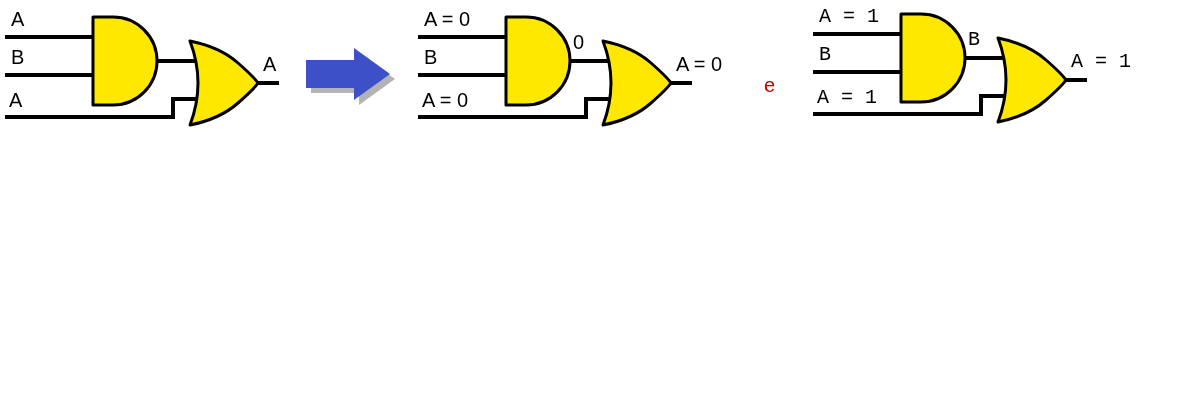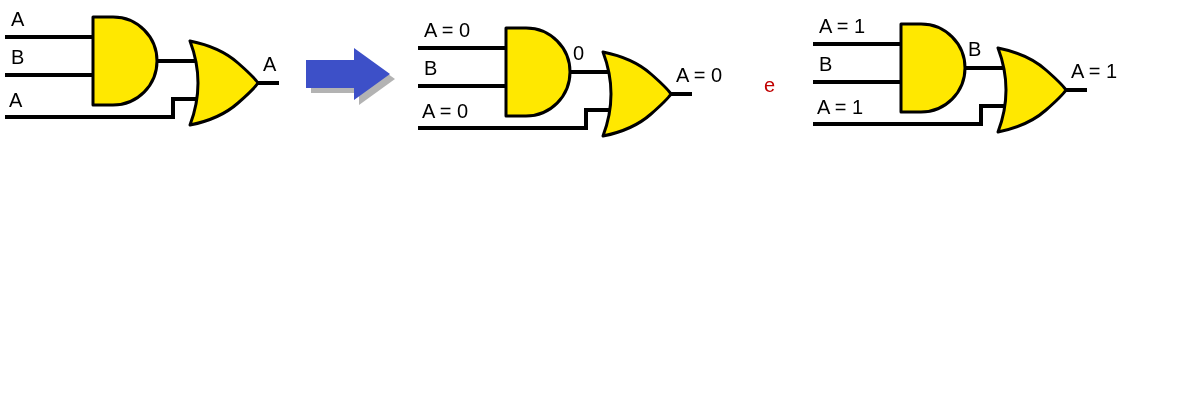--- a/index.html
+++ b/index.html
@@ -50,40 +50,40 @@
     <span class="lbl" style="left:258px; top:48px;">A</span>
   </div>
 
   <div class="arrow-wrap">
     <svg width="92" height="68" viewBox="0 0 92 68">
       <polygon opacity="0.75" points="5,21 53,21 53,9 89,35 53,61 53,49 5,49" fill="#9a9a9a"></polygon>
       <polygon points="0,16 48,16 48,4 84,30 48,56 48,44 0,44" fill="#3D50C8"></polygon>
     </svg>
   </div>
 
-  <div class="circuit" style="left:418px; top:16px;">
+  <div class="circuit" style="left:418px; top:5px;">
     <svg width="320" height="150" viewBox="0 0 320 150">
       <polyline class="wire" points="2,32 96,32"></polyline>
       <polyline class="wire" points="2,70 96,70"></polyline>
       <polyline class="wire" points="146,56 198,56"></polyline>
       <polyline class="wire" points="2,112 168,112 168,94 198,94"></polyline>
       <polyline class="wire" points="248,78 272,78"></polyline>
       <path class="gate" d="M88,12 h20 a44,44 0 0 1 0,88 h-20 z" fill="#FFE800"></path>
       <path class="gate" transform="translate(185,36)" d="M0,0 Q30,6 48,22 Q64,36 68,42 Q64,48 48,62 Q30,78 0,84 Q16,42 0,0 Z" fill="#FFE800"></path>
     </svg>
     <span class="lbl" style="left:6px; top:3px;">A = 0</span>
     <span class="lbl" style="left:6px; top:41px;">B</span>
     <span class="lbl" style="left:4px; top:84px;">A = 0</span>
     <span class="lbl" style="left:155px; top:26px;">0</span>
     <span class="lbl" style="left:258px; top:48px;">A = 0</span>
   </div>
 
   <span class="sep">e</span>
 
-  <div class="circuit" style="left:813px; top:12px;">
+  <div class="circuit" style="left:813px; top:2px;font-family:Liberation Mono, monospace;">
     <svg width="320" height="150" viewBox="0 0 320 150">
       <polyline class="wire" points="2,32 96,32"></polyline>
       <polyline class="wire" points="2,70 96,70"></polyline>
       <polyline class="wire" points="146,56 198,56"></polyline>
       <polyline class="wire" points="2,112 168,112 168,94 198,94"></polyline>
       <polyline class="wire" points="248,78 272,78"></polyline>
       <path class="gate" d="M88,12 h20 a44,44 0 0 1 0,88 h-20 z" fill="#FFE800"></path>
       <path class="gate" transform="translate(185,36)" d="M0,0 Q30,6 48,22 Q64,36 68,42 Q64,48 48,62 Q30,78 0,84 Q16,42 0,0 Z" fill="#FFE800"></path>
     </svg>
     <span class="lbl" style="left:6px; top:3px;">A = 1</span>

